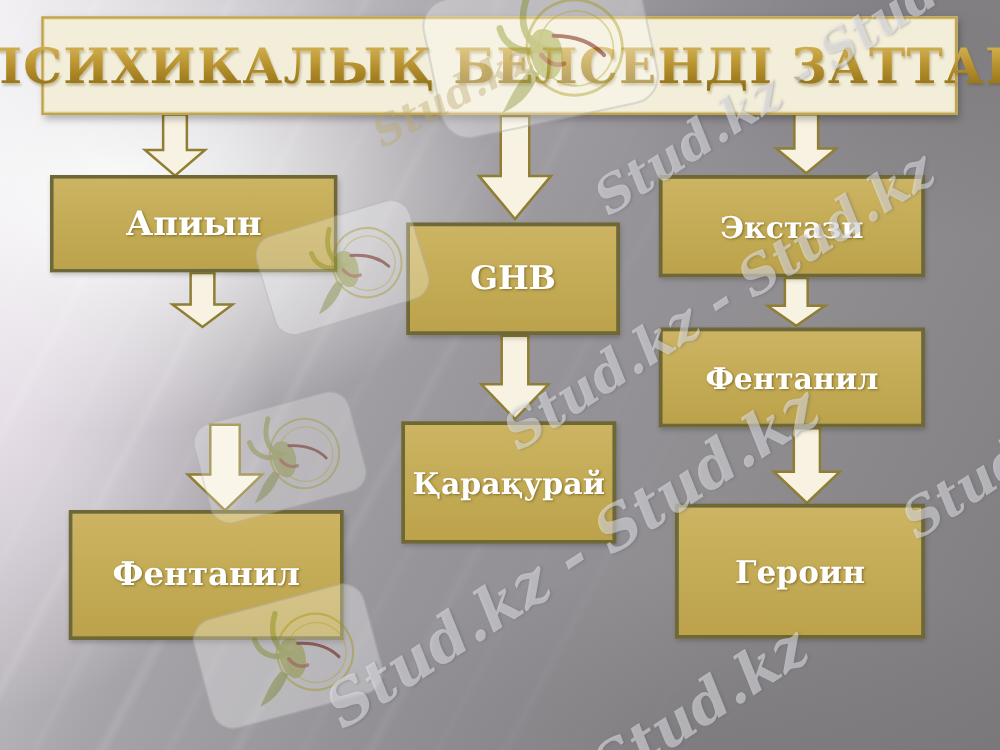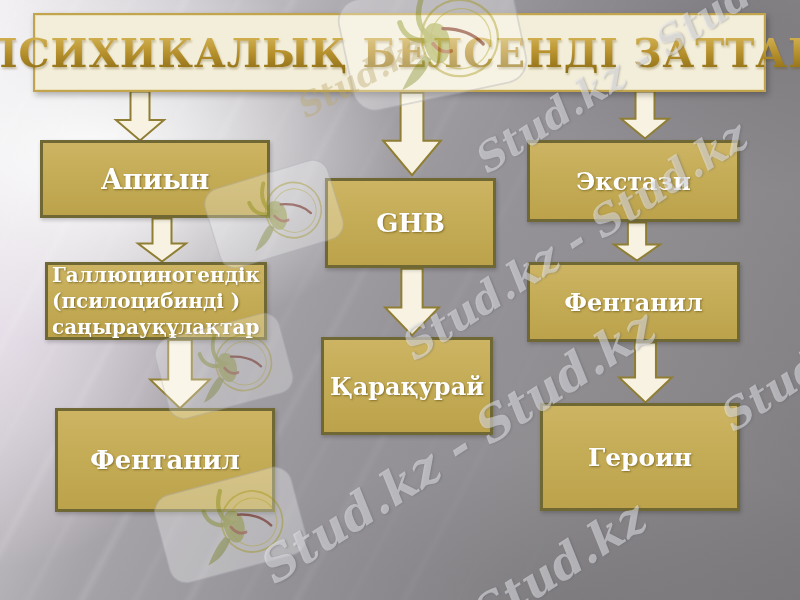--- a/index.html
+++ b/index.html
@@ -38,21 +38,21 @@
     background: linear-gradient(180deg, #d6b658 8%, #b8922e 48%, #8a6a12 95%);
     -webkit-background-clip:text; background-clip:text; color:transparent;
     filter: drop-shadow(1px 2px 1px rgba(105,80,15,0.35));
   }
   .node {
     position:absolute; z-index:10;
     background: linear-gradient(180deg,#ccb463 0%, #c3aa54 55%, #bb a24b 100%);
     background: linear-gradient(180deg,#ccb463 0%, #c3aa54 55%, #bba24b 100%);
     border:3px solid #6f6834;
     box-shadow: 1px 2px 4px rgba(0,0,0,0.22);
-    display:flex; align-items:center; justify-content:center; 
+    display:flex; align-items:center; justify-content:center; text-align:center;
     color:#ffffff; font-weight:bold;
     text-shadow: 1px 1px 2px rgba(92,76,18,0.6);
   }
   .node .ln { display:block; }
   .arrow { position:absolute; z-index:5; overflow:visible; }
   .arrow polygon {
     fill:#f7f2e1; stroke:#8f7e33; stroke-width:2;
     vector-effect:non-scaling-stroke;
   }
   .wm-layer { position:absolute; inset:0; z-index:30; pointer-events:none; }
@@ -111,27 +111,20 @@
   <svg class="arrow" style="left:613px; top:222px; width:48px; height:39px" viewBox="0 0 100 100" preserveAspectRatio="none">
     <polygon points="31,1 69,1 69,58 98,58 50,99 2,58 31,58"></polygon>
   </svg>
   <svg class="arrow" style="left:618px; top:342px; width:55px; height:61px" viewBox="0 0 100 100" preserveAspectRatio="none">
     <polygon points="31,1 69,1 69,58 98,58 50,99 2,58 31,58"></polygon>
   </svg>
 
   <div class="node" style="left:40px; top:140px; width:224px; height:72px; font-size:27px">
     <span class="ln">Апиын</span>
   </div>
-  <div class="node" style="left:45px; top:262px; width:216px; height:72px; font-size:20px; line-height:1.3">
-    <div>
-      <span class="ln">Галлюциногендік</span>
-      <span class="ln">(псилоцибинді )</span>
-      <span class="ln">саңырауқұлақтар</span>
-    </div>
-  </div>
   <div class="node" style="left:55px; top:408px; width:214px; height:98px; font-size:26px">
     <span class="ln">Фентанил</span>
   </div>
 
   <div class="node" style="left:325px; top:178px; width:165px; height:84px; font-size:26px">
     <span class="ln">GHB</span>
   </div>
   <div class="node" style="left:321px; top:337px; width:166px; height:92px; font-size:24px">
     <span class="ln">Қарақурай</span>
   </div>

